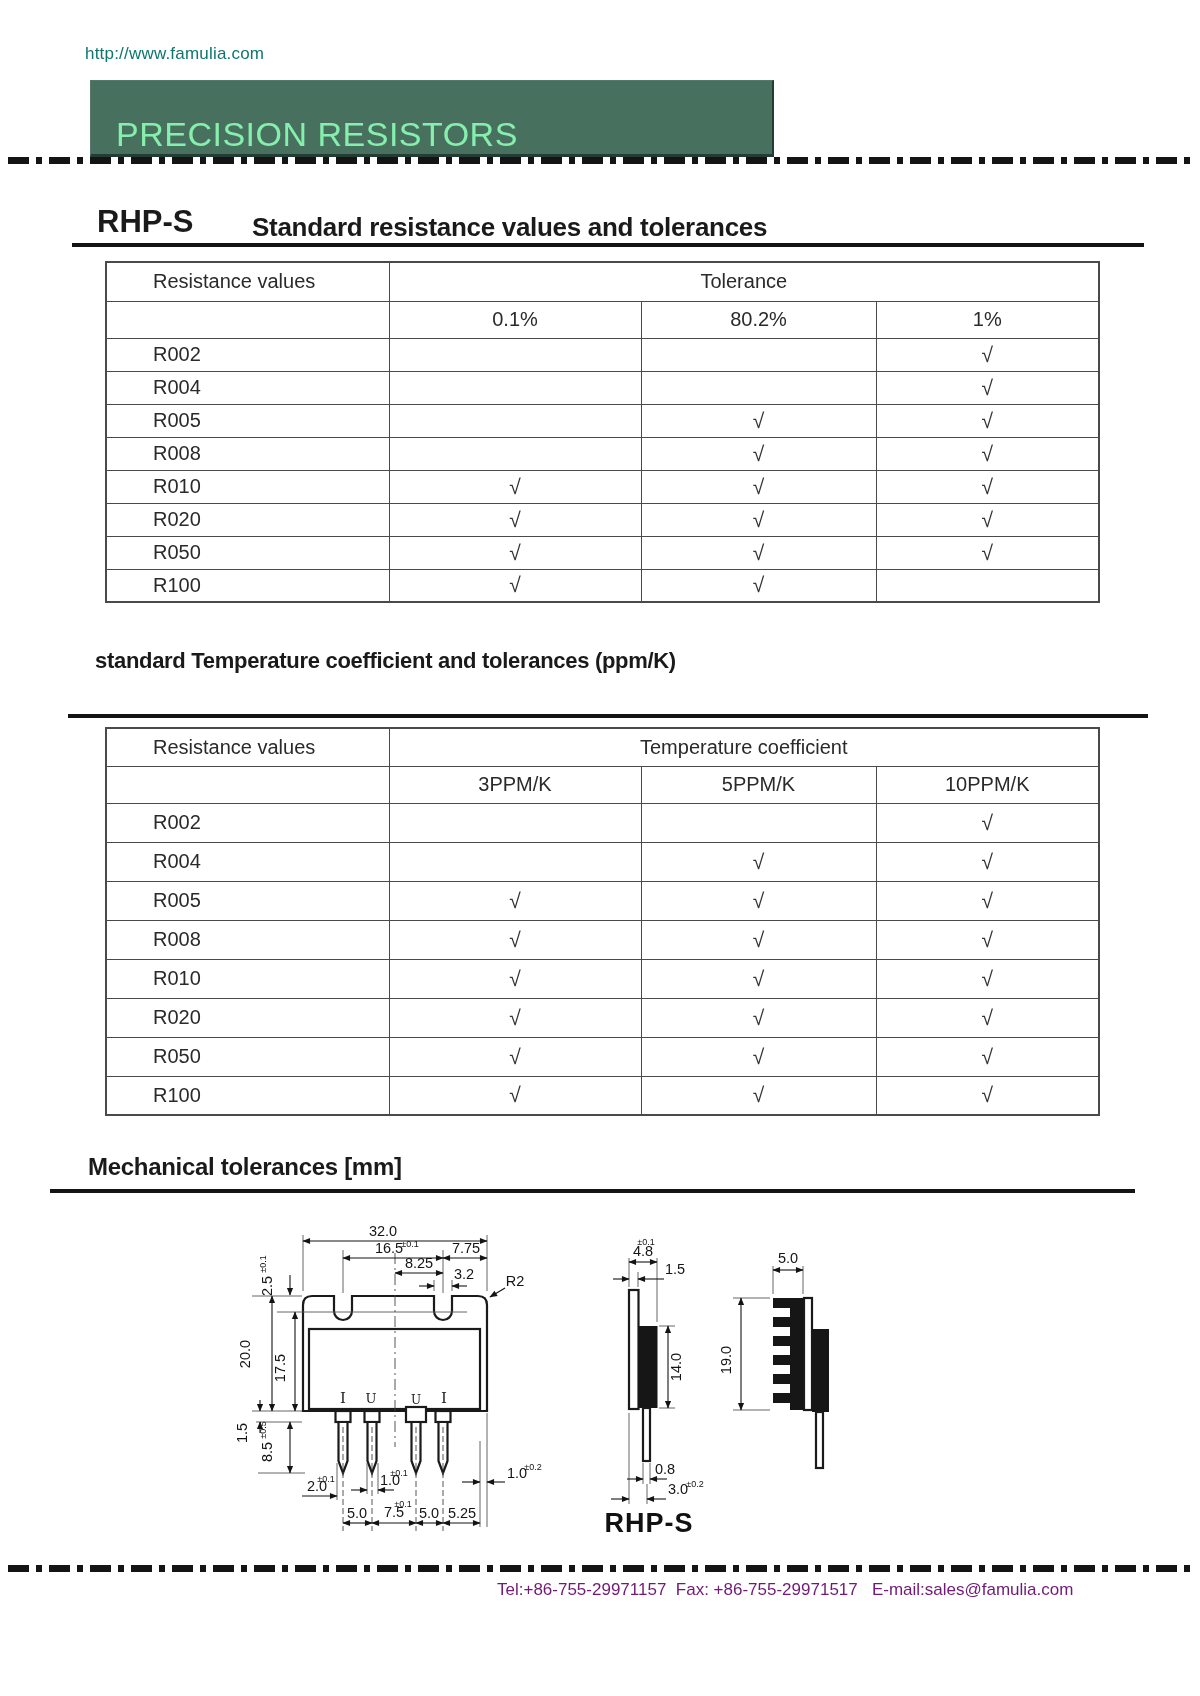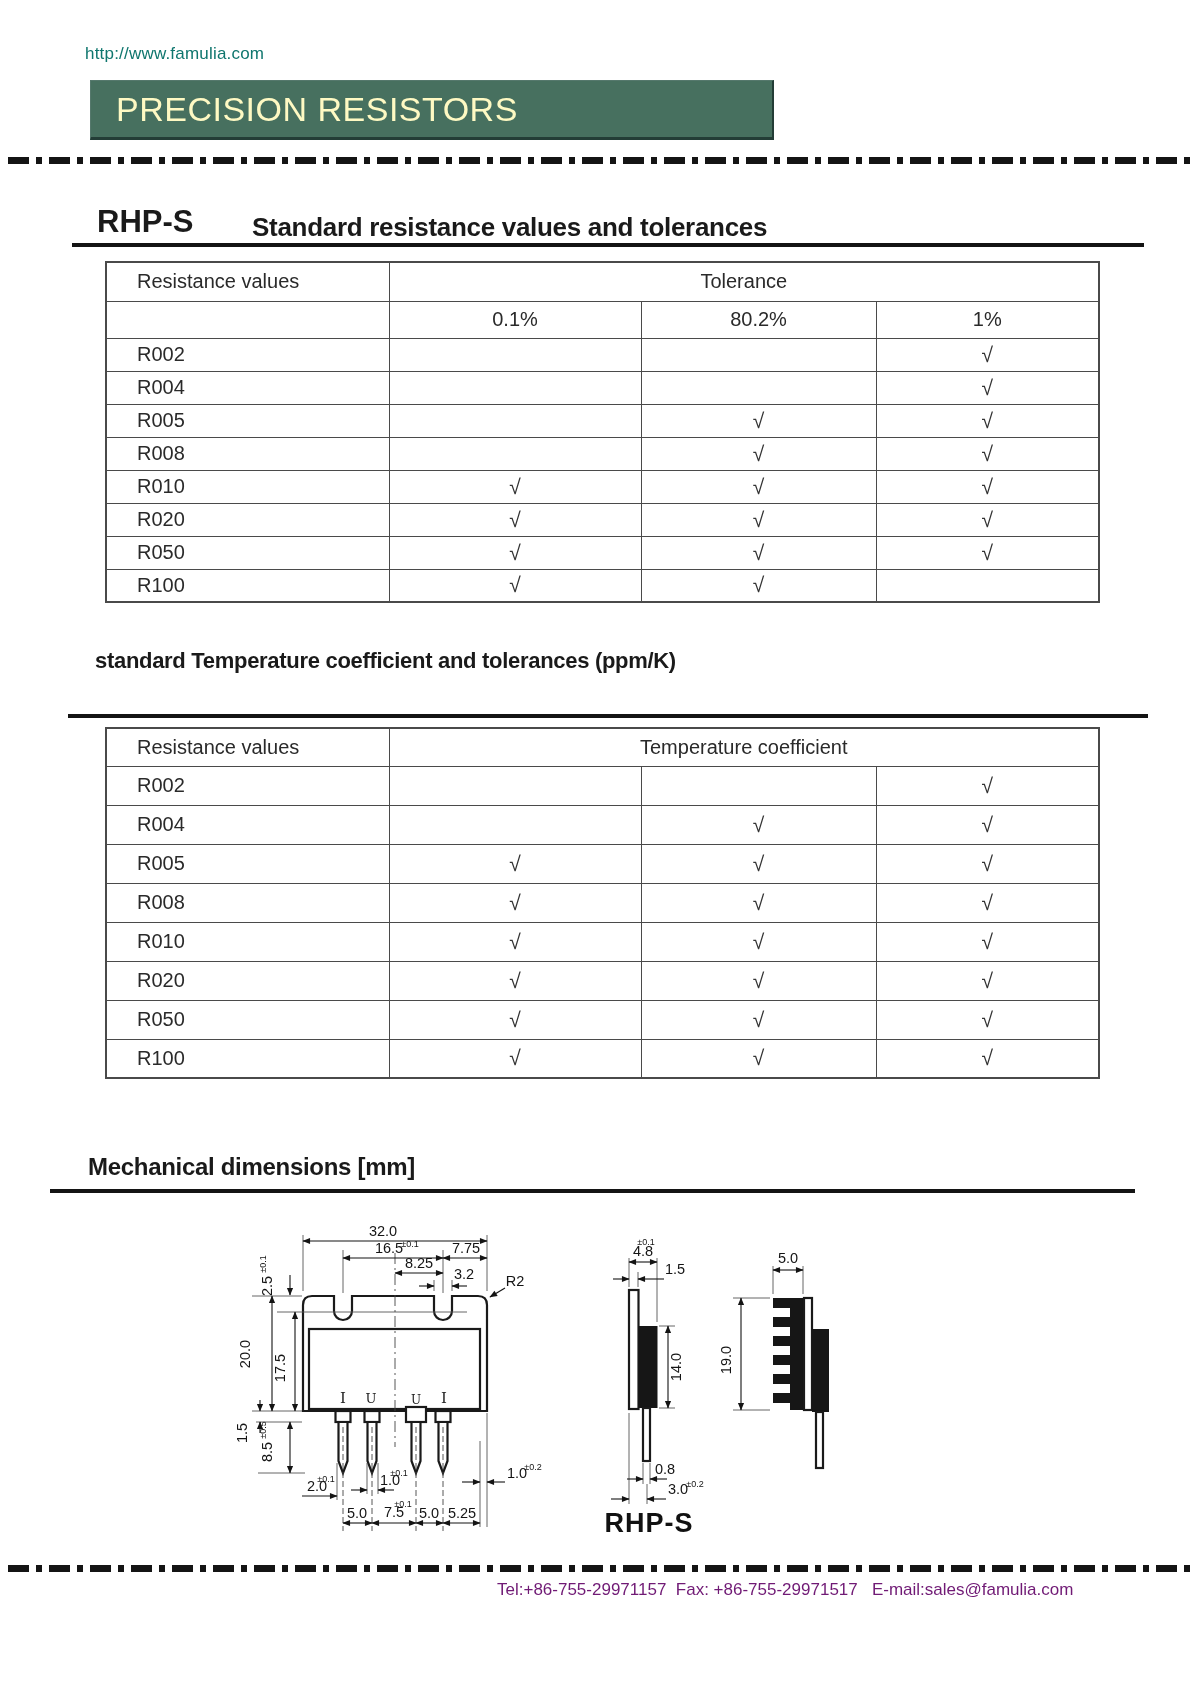--- a/index.html
+++ b/index.html
@@ -6,25 +6,25 @@
   .page {
     position:relative; width:1200px; height:1696px; margin:0 auto;
     background:#ffffff; overflow:hidden;
     font-family:"Liberation Sans", sans-serif; color:#1a1a1a;
   }
   .url {
     position:absolute; left:85px; top:44px;
     font-size:17px; color:#0f766e; letter-spacing:0.2px;
   }
   .banner {
-    position:absolute; left:90px; top:80px; width:684px; height:60px;
+    position:absolute; left:90px; top:80px; width:684px; height:77px;
     background:#47705f; border:1px solid #55786c;
     border-right:2px solid #233d36; border-bottom:3px solid #233d36;
-    box-sizing:border-box; display:flex; align-items:center;
-    color:#fef9c3; font-size:34px; letter-spacing:0.5px; padding-left:25px;
+    box-sizing:border-box; display:flex; align-items:flex-end;
+    color:#86efac; font-size:34px; letter-spacing:0.5px; padding-left:25px;
   }
   .logo { position:absolute; left:1018px; top:50px; width:140px; text-align:center; }
   .logo-text { font-size:15px; font-weight:bold; letter-spacing:2px; color:#111; margin-top:0px; }
   .divider {
     position:absolute; left:8px; width:1184px; height:7px;
     background:repeating-linear-gradient(to right,#141414 0 21px,#ffffff 21px 28px,#141414 28px 34px,#ffffff 34px 41px);
   }
   #divider-top { top:157px; }
   #divider-bottom { top:1565px; }
 
@@ -38,21 +38,21 @@
   #h2-tempco { left:95px; top:648px; font-size:22px; }
   #h2-mech   { left:88px; top:1153px; font-size:24px; }
 
   table.spec {
     position:absolute; left:105px; border-collapse:collapse; table-layout:fixed;
     font-size:20px; color:#2a2a2a; border:2px solid #4a4a4a;
   }
   #table-tolerance { top:261px; width:993px; }
   #table-tempco    { top:727px; width:993px; }
   .spec td { border:1px solid #4a4a4a; vertical-align:middle; }
-  .spec .rv { text-align:left; padding-left:30px; }
+  .spec .rv { text-align:left; padding-left:46px; }
   .spec .gh, .spec .sh, .spec .ck { text-align:center; }
   .spec .ck { font-size:21px; color:#333; }
   #table-tolerance tr.hr1 { height:39px; }
   #table-tolerance tr.hr2 { height:37px; }
   #table-tolerance tr.data { height:33px; }
   #table-tempco tr.hr1 { height:38px; }
   #table-tempco tr.hr2 { height:37px; }
   #table-tempco tr.data { height:39px; }
 
   .footer {
@@ -167,20 +167,26 @@
         <col style="width:283px">
         <col style="width:252px">
         <col style="width:235px">
         <col style="width:223px">
       </colgroup>
     <tbody>
         <tr class="hr1">
       <td class="rv">Resistance values</td>
       <td class="gh" colspan="3">Temperature coefficient</td>
     </tr>
+    <tr class="hr2">
+      <td></td>
+      <td class="sh">3PPM/K</td>
+      <td class="sh">5PPM/K</td>
+      <td class="sh">10PPM/K</td>
+    </tr>
     <tr class="data">
       <td class="rv">R002</td>
       <td class="ck"></td>
       <td class="ck"></td>
       <td class="ck">√</td>
     </tr>
     <tr class="data">
       <td class="rv">R004</td>
       <td class="ck"></td>
       <td class="ck">√</td>
@@ -218,21 +224,21 @@
     </tr>
     <tr class="data">
       <td class="rv">R100</td>
       <td class="ck">√</td>
       <td class="ck">√</td>
       <td class="ck">√</td>
     </tr>
   </tbody>
     </table>
 
-  <div class="h2" id="h2-mech">Mechanical dimensions [mm]</div>
+  <div class="h2" id="h2-mech">Mechanical tolerances [mm]</div>
   <div class="rule" id="rule3"></div>
 
   <svg style="position:absolute;left:0;top:1195px;" width="1200" height="375" viewBox="0 1195 1200 375">
     <defs>
       <marker id="mA" viewBox="0 0 10 10" refX="9.2" refY="5" markerWidth="9" markerHeight="7" orient="auto-start-reverse">
         <path d="M0,1 L10,5 L0,9 Z" fill="#141414"></path>
       </marker>
     </defs>
 
     <g>

